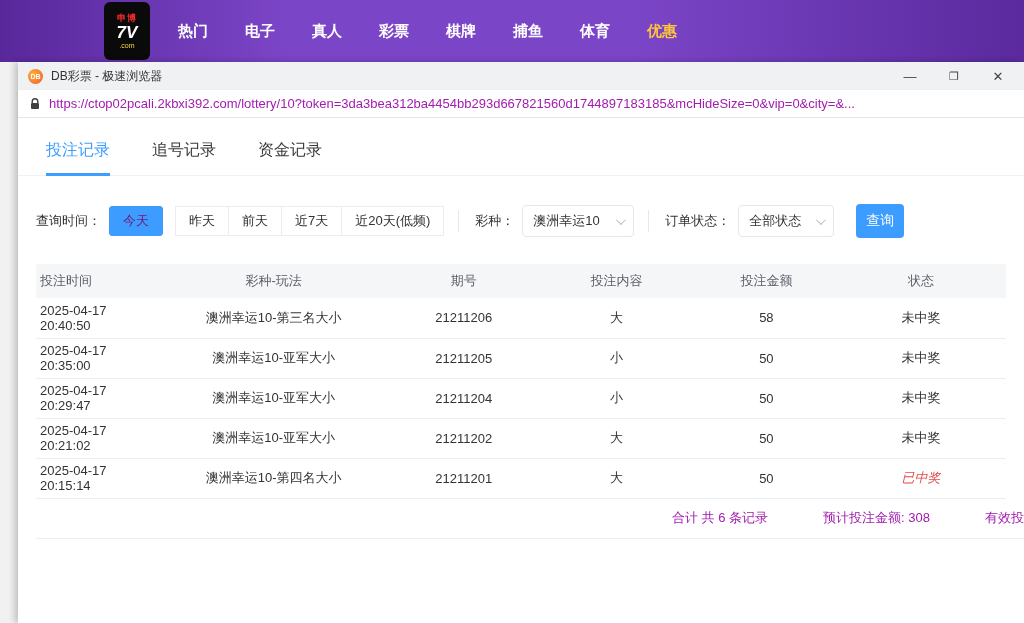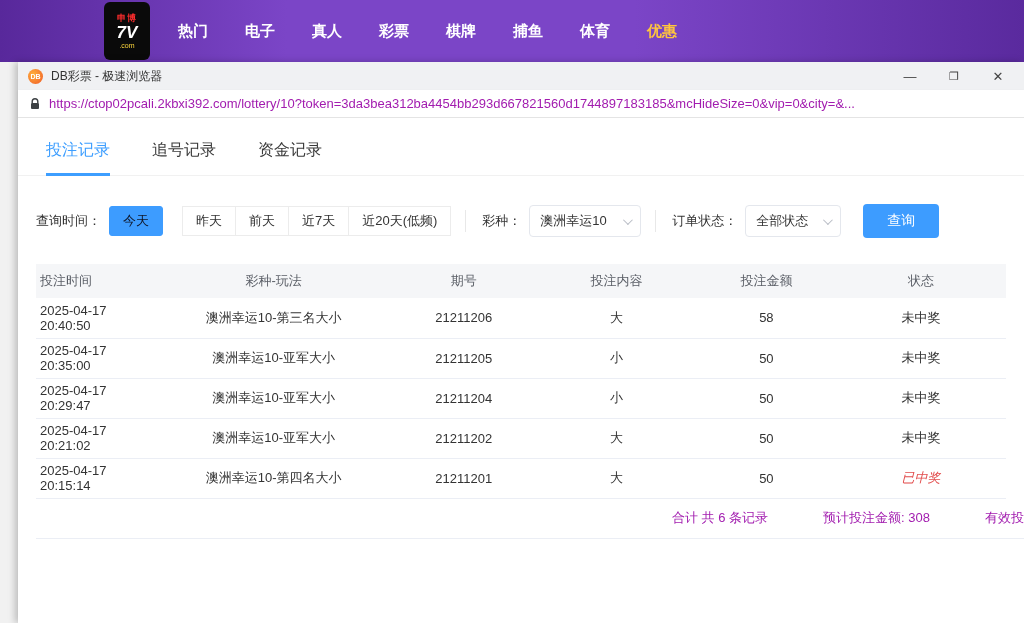--- a/index.html
+++ b/index.html
@@ -66,39 +66,39 @@
 
   .filters { display:flex; align-items:center; padding:28px 0 0 18px; font-size:13px; color:#333; }
   .filter-label { margin-right:8px; white-space:nowrap; }
   .time-group { display:flex; align-items:center; }
   .time-btn {
     height:30px; padding:0 13px; display:flex; align-items:center;
     background:#fff; border:1px solid #ececec; color:#333; font-size:13px;
     margin-left:-1px; cursor:pointer; white-space:nowrap;
   }
   .time-btn.active {
-    background:#3d9cff; color:#0f172a; border-color:#3d9cff;
-    border-radius:3px; margin-left:0; margin-right:20px; position:relative; z-index:1;
+    background:#3d9cff; color:#701a75; border-color:#3d9cff;
+    border-radius:3px; margin-left:0; margin-right:13px; position:relative; z-index:1;
   }
   .v-sep { width:1px; height:22px; background:#e8e8e8; margin:0 16px 0 14px; }
 
   .select {
     height:32px; border:1px solid #e4e7ed; border-radius:4px;
     display:flex; align-items:center; justify-content:space-between;
     padding:0 10px; color:#333; cursor:pointer; background:#fff; font-size:13px;
   }
   .select.lottery { min-width:112px; }
   .select.status  { min-width:96px; }
   .chev {
     width:7px; height:7px; border-right:1.4px solid #b9bdc6; border-bottom:1.4px solid #b9bdc6;
     transform:rotate(45deg) translateY(-2px); margin-left:12px; flex:0 0 auto;
   }
 
   .search-btn {
-    height:34px; width:76px; background:#3d9cff; color:#fff; border:none;
+    height:34px; width:48px; background:#3d9cff; color:#fff; border:none;
     border-radius:4px; font-size:14px; margin-left:22px; cursor:pointer;
     font-family:inherit;
   }
 
   .table-wrap { margin:26px 18px 0; }
   table { width:100%; border-collapse:collapse; table-layout:fixed; font-size:13px; }
   thead th {
     background:#f5f6f8; color:#5a5e66; font-weight:normal; height:34px;
     text-align:center; padding:0;
   }

